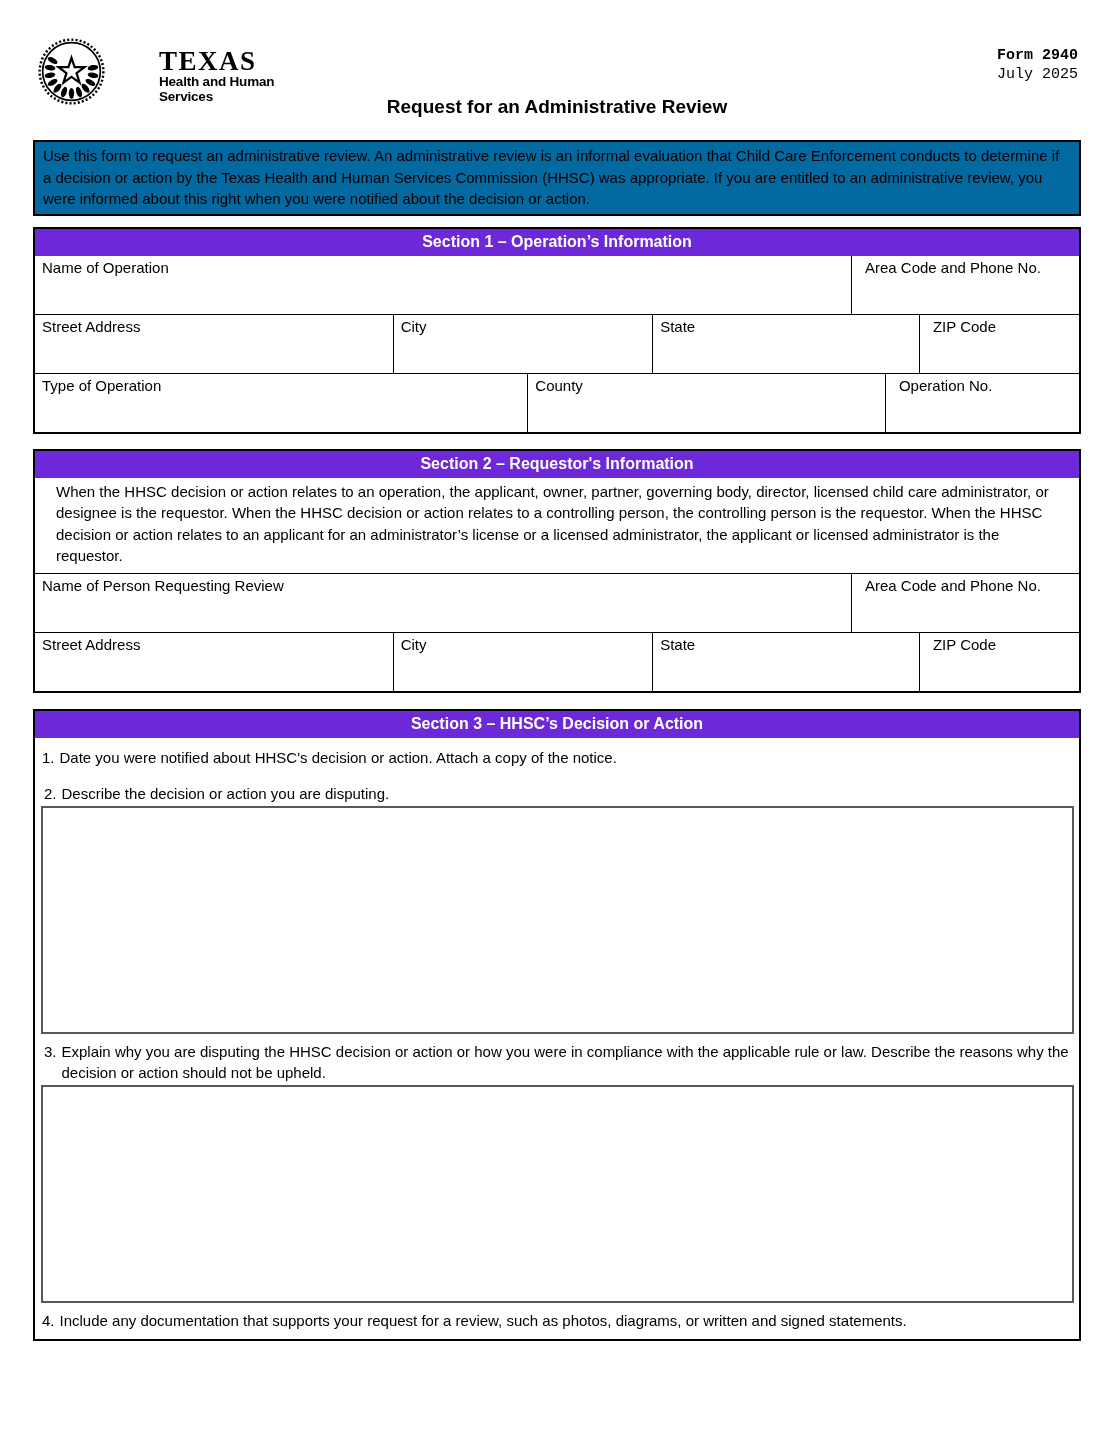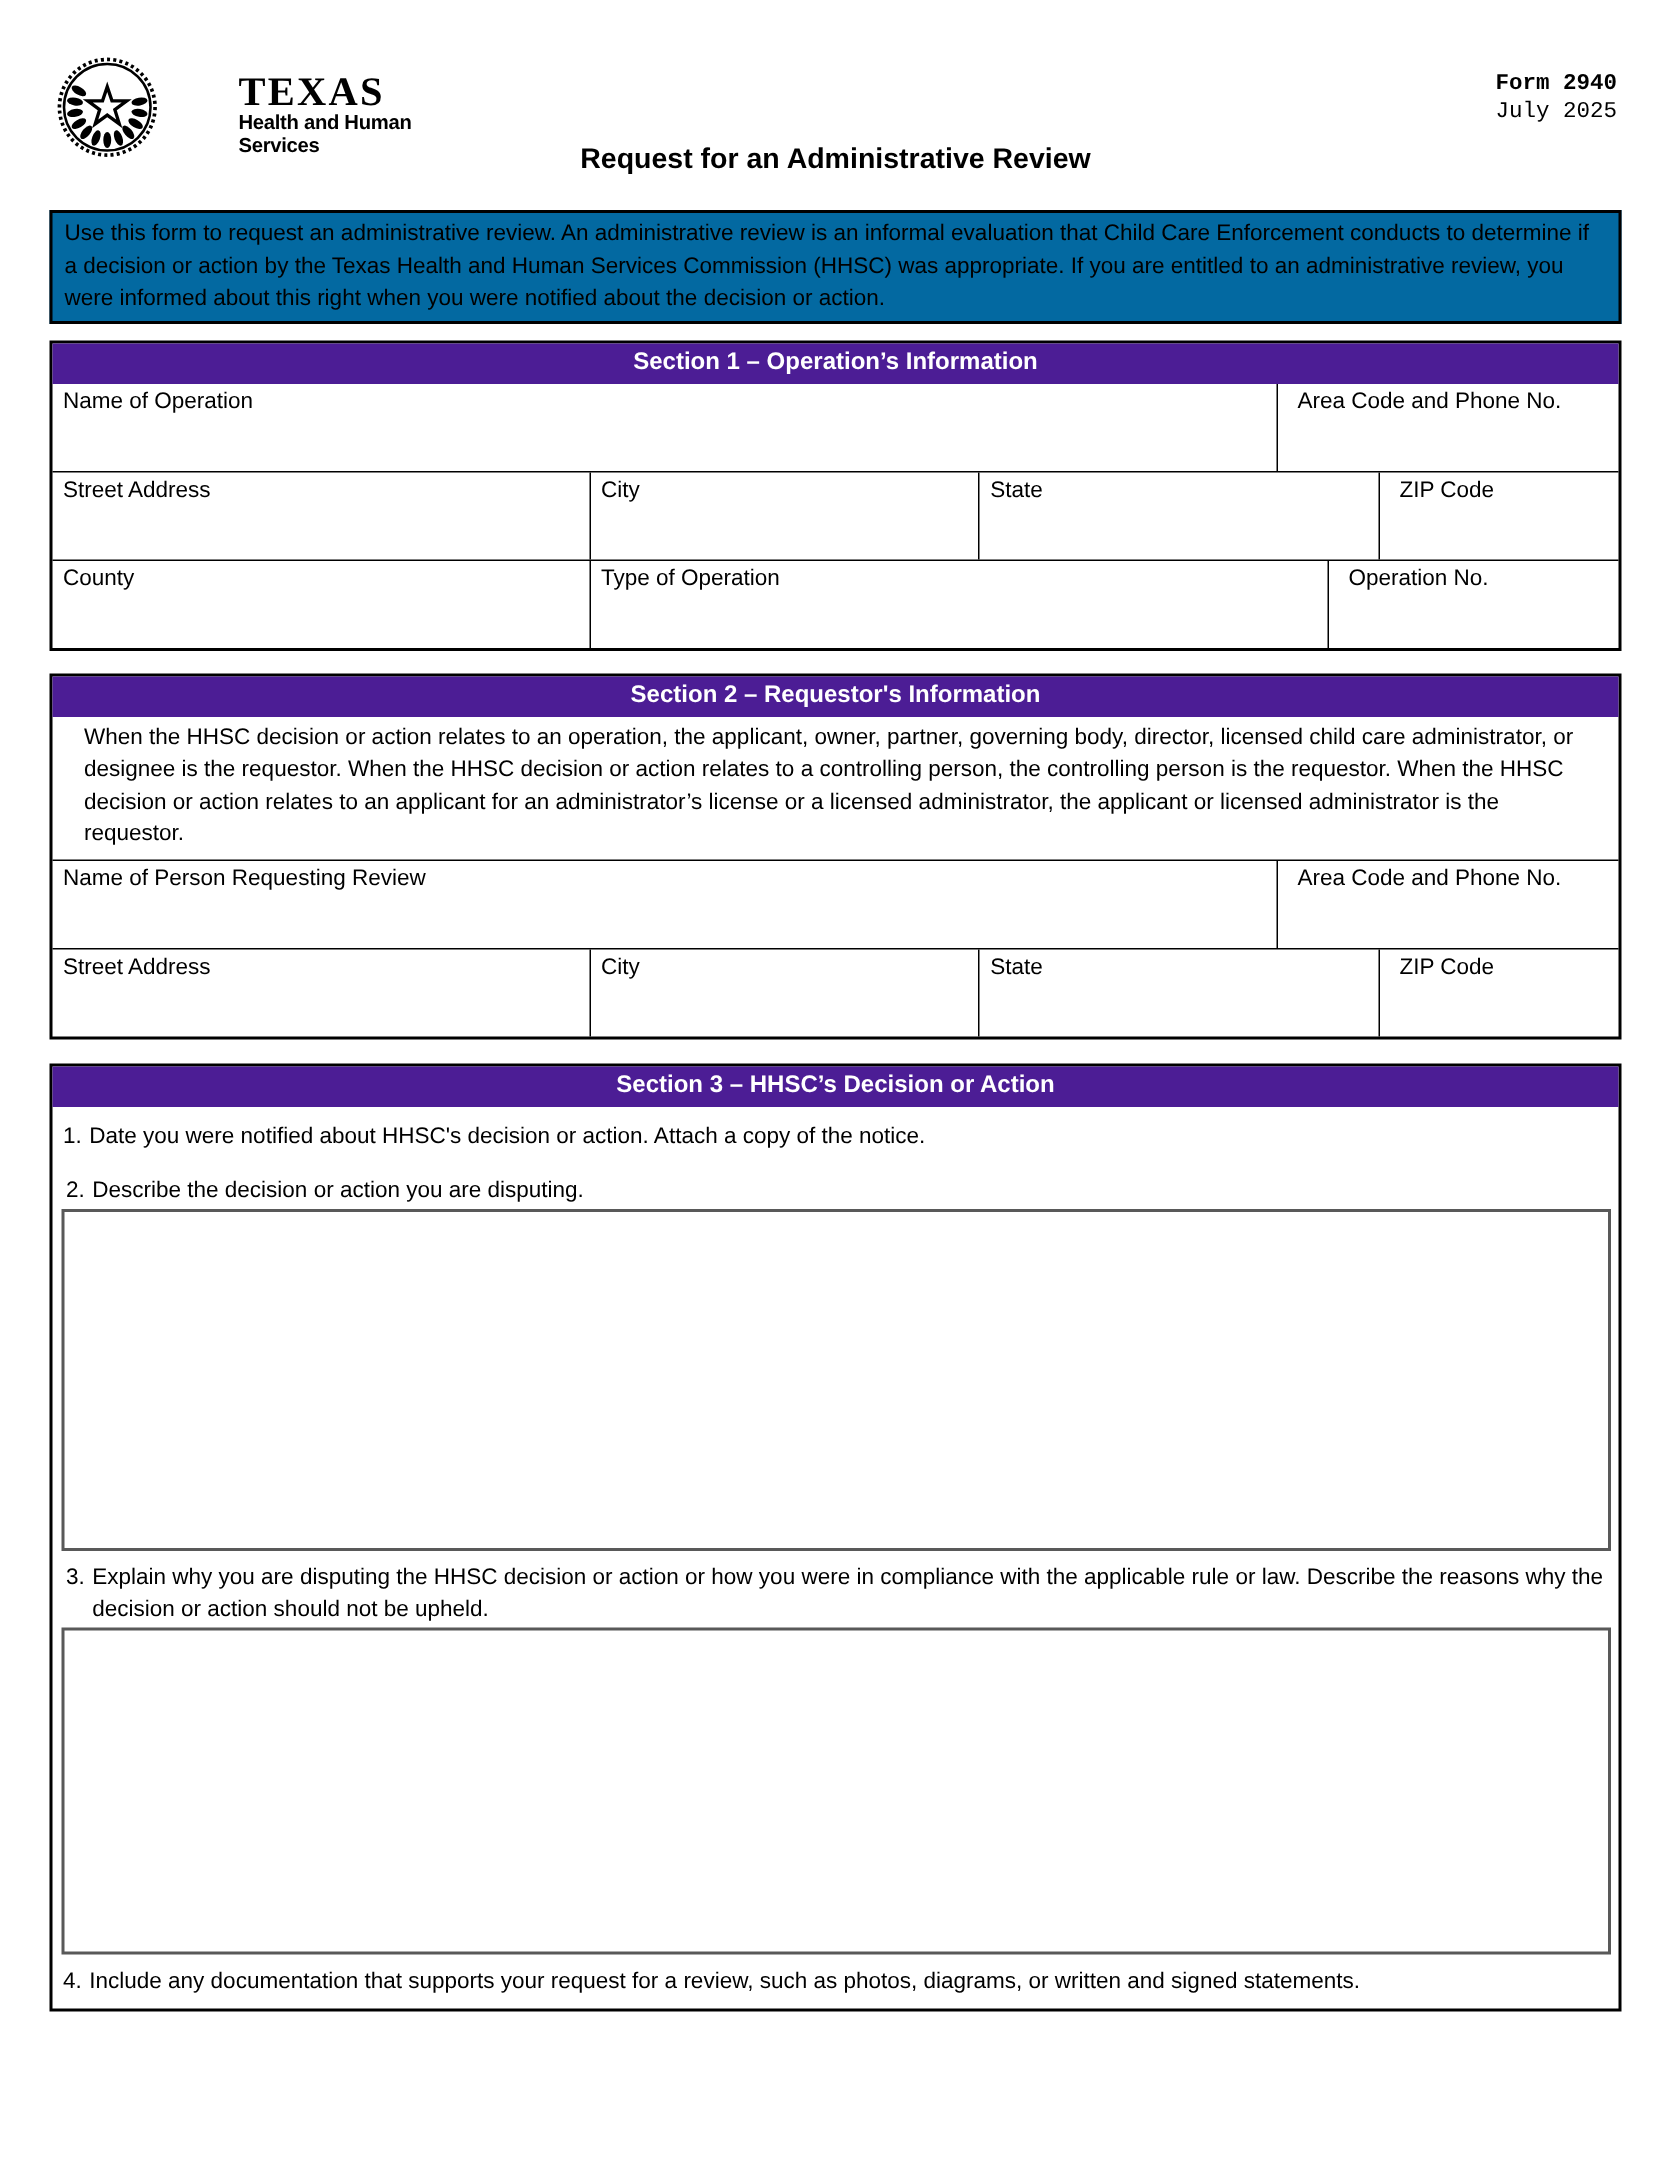--- a/index.html
+++ b/index.html
@@ -37,21 +37,21 @@
     padding: 3px 8px 4px 8px;
     line-height: 21.5px;
   }
 
   
   .sec { border: 2px solid #000; }
   .sec-1 { margin-top: 11px; }
   .sec-2 { margin-top: 15px; }
   .sec-3 { margin-top: 16px; }
   .sec-header {
-    background: #4c1d95; color: #fff;
+    background: #6d28d9; color: #fff;
     font-size: 16px; font-weight: bold; text-align: center;
     padding: 4px 0 5px 0;
   }
   .row { display: flex; border-top: 1px solid #000; gap: 34px; }
   .row.first { border-top: none; }
   .cell { height: 58px; padding: 3px 7px; border-left: 1px solid #000; overflow: hidden; }
   .cell:first-child { border-left: none; }
   .w-a   { flex: 0 0 31%; }
   .w-b   { flex: 0 0 21.6%; }
   .w-c   { flex: 0 0 22.3%; }
@@ -134,25 +134,25 @@
         <span>City</span>
       </div>
       <div class="cell w-c">
         <span>State</span>
       </div>
       <div class="cell w-d">
         <span>ZIP Code</span>
       </div>
     </div>
     <div class="row">
+      <div class="cell w-bc">
+        <span>Type of Operation</span>
+      </div>
       <div class="cell w-a">
         <span>County</span>
-      </div>
-      <div class="cell w-bc">
-        <span>Type of Operation</span>
       </div>
       <div class="cell w-d">
         <span>Operation No.</span>
       </div>
     </div>
   </section>
 
   <section class="sec sec-2">
     <div class="sec-header">Section 2 – Requestor's Information</div>
     <div class="sec-desc">When the HHSC decision or action relates to an operation, the applicant, owner, partner, governing body, director, licensed child care administrator, or designee is the requestor. When the HHSC decision or action relates to a controlling person, the controlling person is the requestor. When the HHSC decision or action relates to an applicant for an administrator’s license or a licensed administrator, the applicant or licensed administrator is the requestor.</div>

